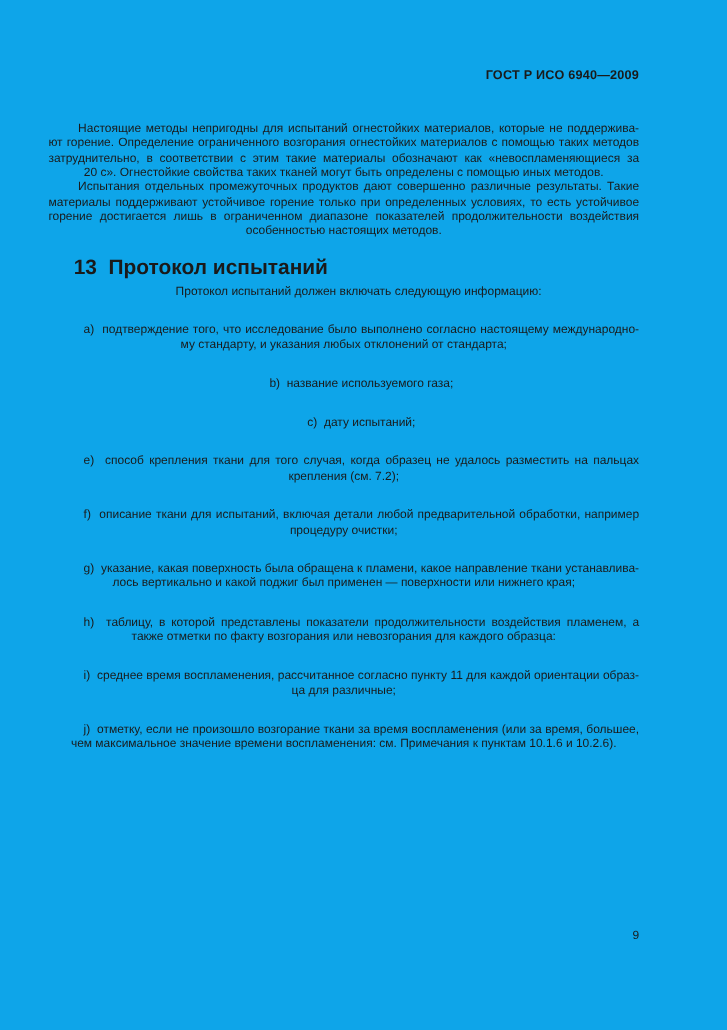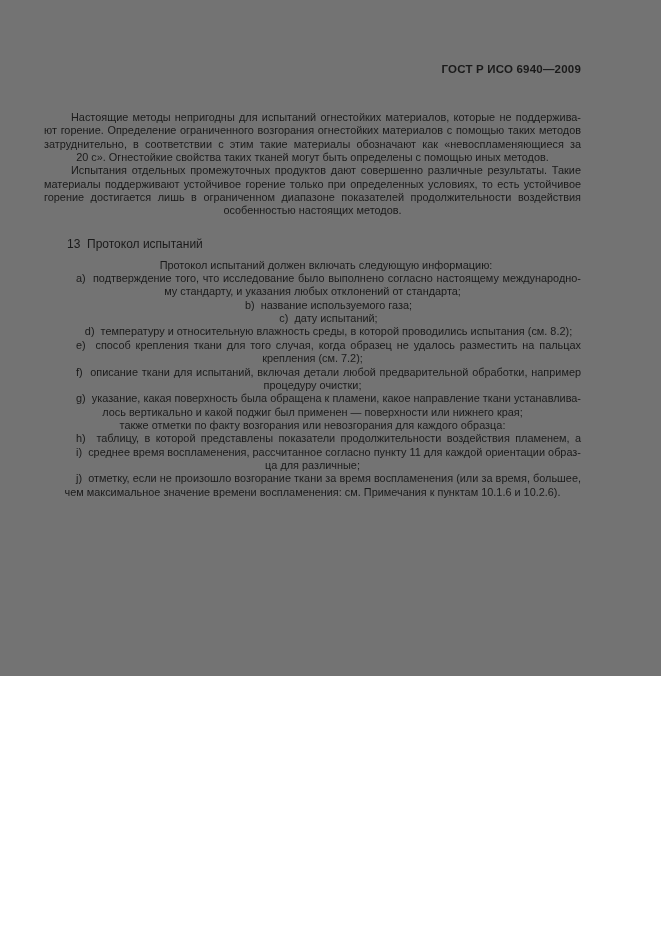--- a/index.html
+++ b/index.html
@@ -3,22 +3,22 @@
 <meta charset="utf-8">
 <style>
   html, body {
     margin: 0;
     padding: 0;
     background: #ffffff;
   }
   .sheet {
     position: relative;
     width: 661px;
-    height: 676px;
-    background: #737373;
+    height: 936px;
+    background: #0ea5e9;
     font-family: "Liberation Sans", "DejaVu Sans", sans-serif;
     color: #1a1a1a;
     overflow: hidden;
   }
   .doc-header {
     position: absolute;
     left: 44px;
     top: 62px;
     width: 537px;
     text-align: right;
@@ -38,24 +38,24 @@
   .para { margin: 0; }
   .line {
     text-align: justify;
     text-align-last: justify;
   }
   .line.last {
     text-align: center;
     text-align-last: auto;
   }
   .line.first { text-indent: 27px; }
-  .para[data-name^="list-item"] .line.first { text-indent: 32px; }
+  .para[data-name^="list-item"] .line.first { text-indent: 32px; margin-top: 22px; }
   .section-heading {
-    font-weight: normal;
-    font-size: 12px;
+    font-weight: bold;
+    font-size: 19px;
     line-height: 16px;
     margin: 18px 0 7px 0;
     text-indent: 23px;
   }
   .page-number {
     position: absolute;
     left: 44px;
     top: 845px;
     width: 537px;
     text-align: right;
@@ -89,38 +89,35 @@
       <div class="para" data-name="list-item-a">
         <div class="line first" data-name="text-line">a)&nbsp; подтверждение того, что исследование было выполнено согласно настоящему международно-</div>
         <div class="line last" data-name="text-line">му стандарту, и указания любых отклонений от стандарта;</div>
       </div>
       <div class="para" data-name="list-item-b">
         <div class="line first last" data-name="text-line">b)&nbsp; название используемого газа;</div>
       </div>
       <div class="para" data-name="list-item-c">
         <div class="line first last" data-name="text-line">c)&nbsp; дату испытаний;</div>
       </div>
-      <div class="para" data-name="list-item-d">
-        <div class="line first last" data-name="text-line">d)&nbsp; температуру и относительную влажность среды, в которой проводились испытания (см. 8.2);</div>
-      </div>
       <div class="para" data-name="list-item-e">
         <div class="line first" data-name="text-line">e)&nbsp; способ крепления ткани для того случая, когда образец не удалось разместить на пальцах</div>
         <div class="line last" data-name="text-line">крепления (см. 7.2);</div>
       </div>
       <div class="para" data-name="list-item-f">
         <div class="line first" data-name="text-line">f)&nbsp; описание ткани для испытаний, включая детали любой предварительной обработки, например</div>
         <div class="line last" data-name="text-line">процедуру очистки;</div>
       </div>
       <div class="para" data-name="list-item-g">
         <div class="line first" data-name="text-line">g)&nbsp; указание, какая поверхность была обращена к пламени, какое направление ткани устанавлива-</div>
         <div class="line last" data-name="text-line">лось вертикально и какой поджиг был применен — поверхности или нижнего края;</div>
       </div>
       <div class="para" data-name="list-item-h">
+        <div class="line first" data-name="text-line">h)&nbsp; таблицу, в которой представлены показатели продолжительности воздействия пламенем, а</div>
         <div class="line last" data-name="text-line">также отметки по факту возгорания или невозгорания для каждого образца:</div>
-        <div class="line first" data-name="text-line">h)&nbsp; таблицу, в которой представлены показатели продолжительности воздействия пламенем, а</div>
       </div>
       <div class="para" data-name="list-item-i">
         <div class="line first" data-name="text-line">i)&nbsp; среднее время воспламенения, рассчитанное согласно пункту 11 для каждой ориентации образ-</div>
         <div class="line last" data-name="text-line">ца для различные;</div>
       </div>
       <div class="para" data-name="list-item-j">
         <div class="line first" data-name="text-line">j)&nbsp; отметку, если не произошло возгорание ткани за время воспламенения (или за время, большее,</div>
         <div class="line last" data-name="text-line">чем максимальное значение времени воспламенения: см. Примечания к пунктам 10.1.6 и 10.2.6).</div>
       </div>
     </div>

